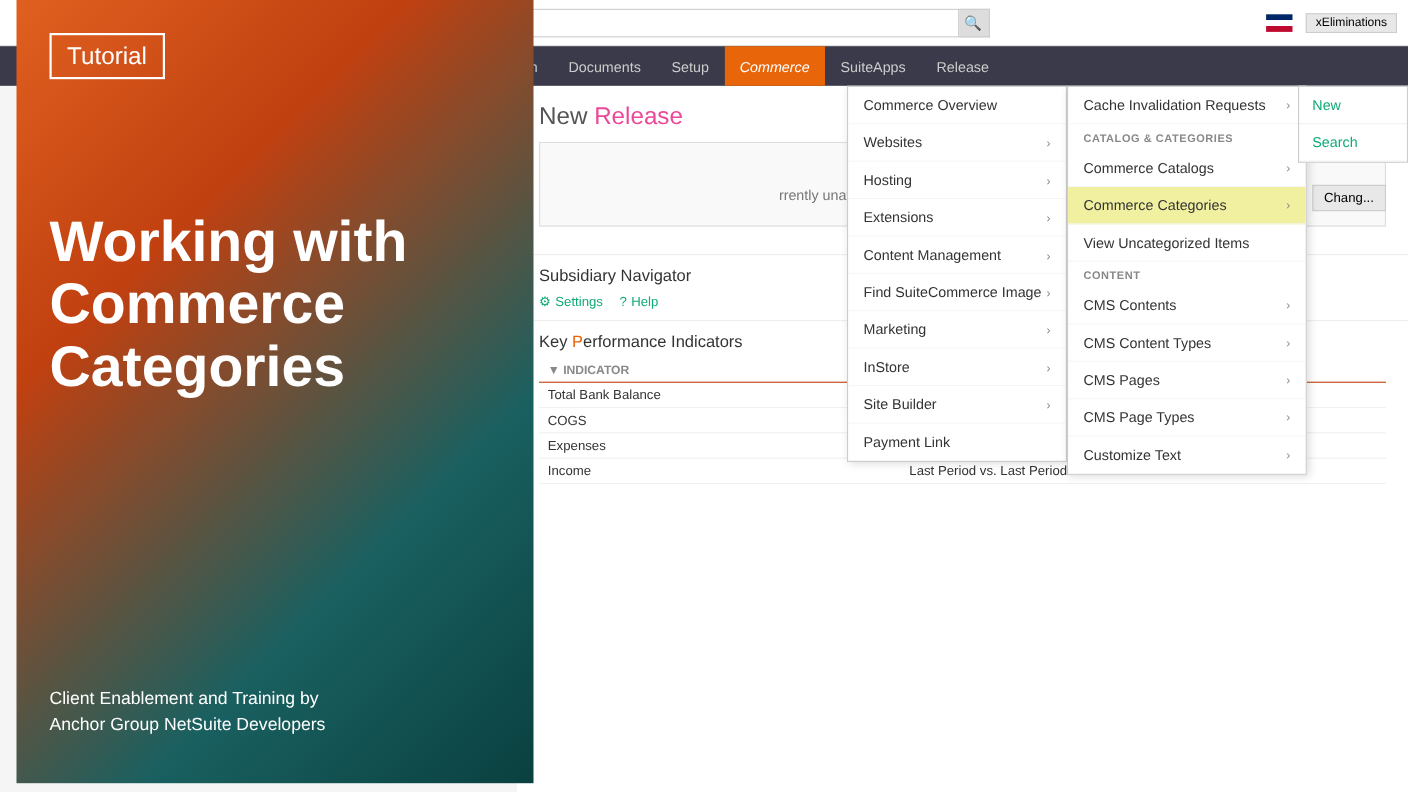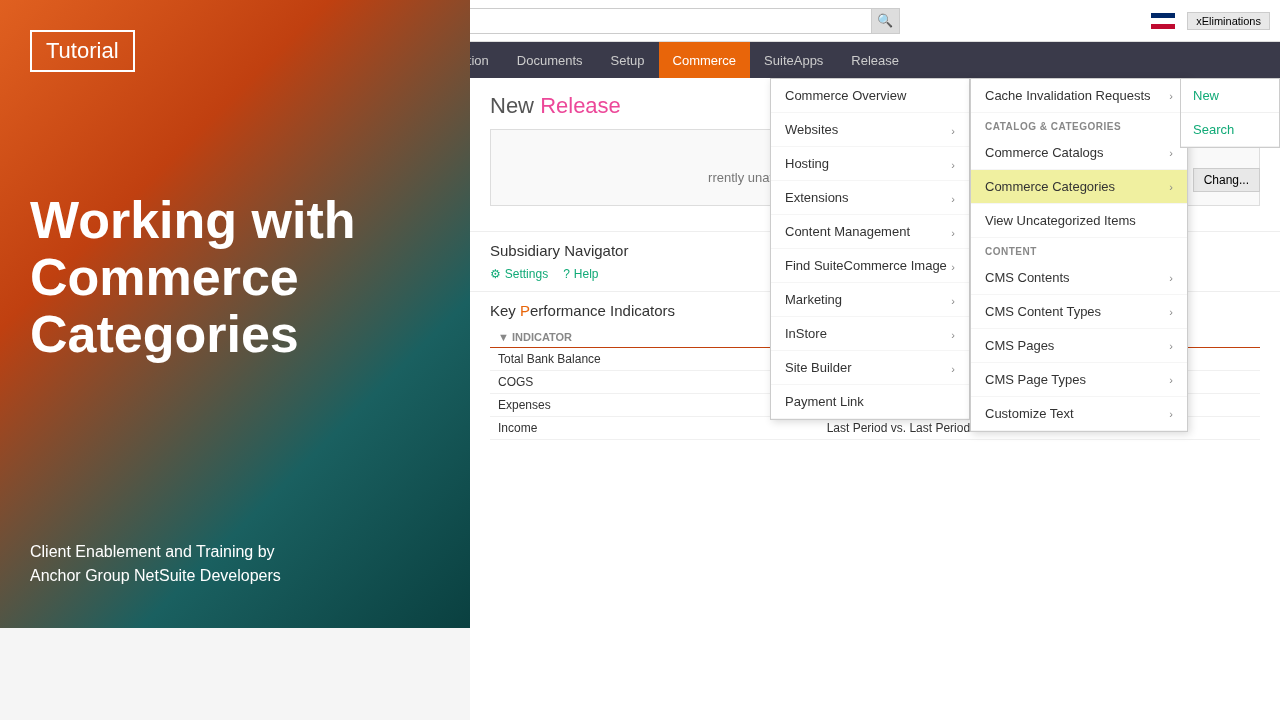--- a/index.html
+++ b/index.html
@@ -1,22 +1,22 @@
 <!DOCTYPE html>
 <html><head>
   <meta charset="utf-8">
   <style>
     * { margin: 0; padding: 0; box-sizing: border-box; }
     body { width: 1280px; height: 720px; overflow: hidden; font-family: Arial, sans-serif; font-size: 13px; position: relative; }
 
     
     .tutorial-overlay {
       position: absolute;
-      left: 0; top: 0;
-      width: 470px; height: 628px;
+      left: 15px; top: 0;
+      width: 470px; height: 712px;
       background: linear-gradient(135deg, #e06020 0%, #c04010 30%, #1a6060 70%, #0a4040 100%);
       z-index: 100;
       padding: 30px;
     }
     .tutorial-box {
       border: 2px solid white;
       display: inline-block;
       padding: 6px 14px;
       margin-bottom: 20px;
     }
@@ -127,20 +127,21 @@
       padding: 0 14px;
       height: 36px;
       display: flex;
       align-items: center;
       cursor: pointer;
       font-size: 13px;
     }
     .nav-item.active {
       background: #e8650a;
       color: white;
+      font-style: italic;
     }
 
     
     .main-content {
       position: absolute;
       top: 78px;
       left: 470px;
       right: 0;
       bottom: 0;
       background: white;

